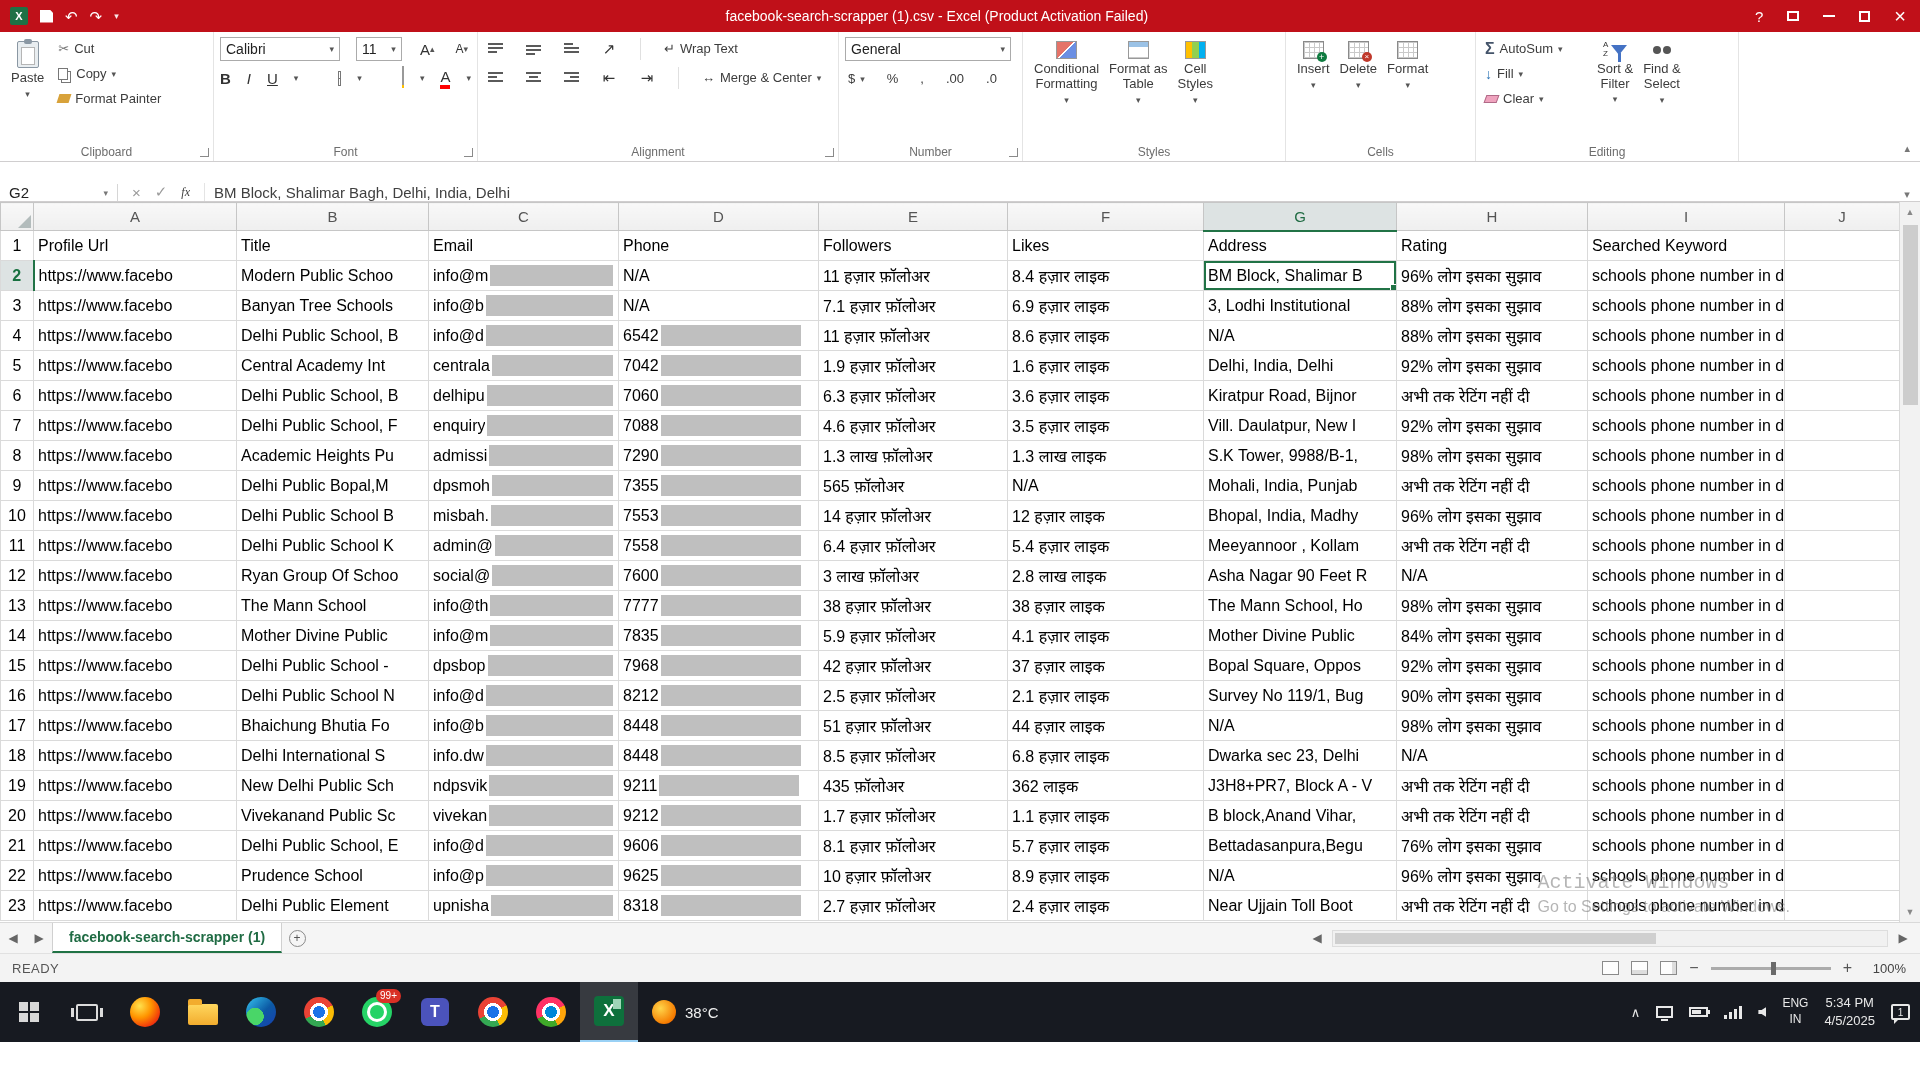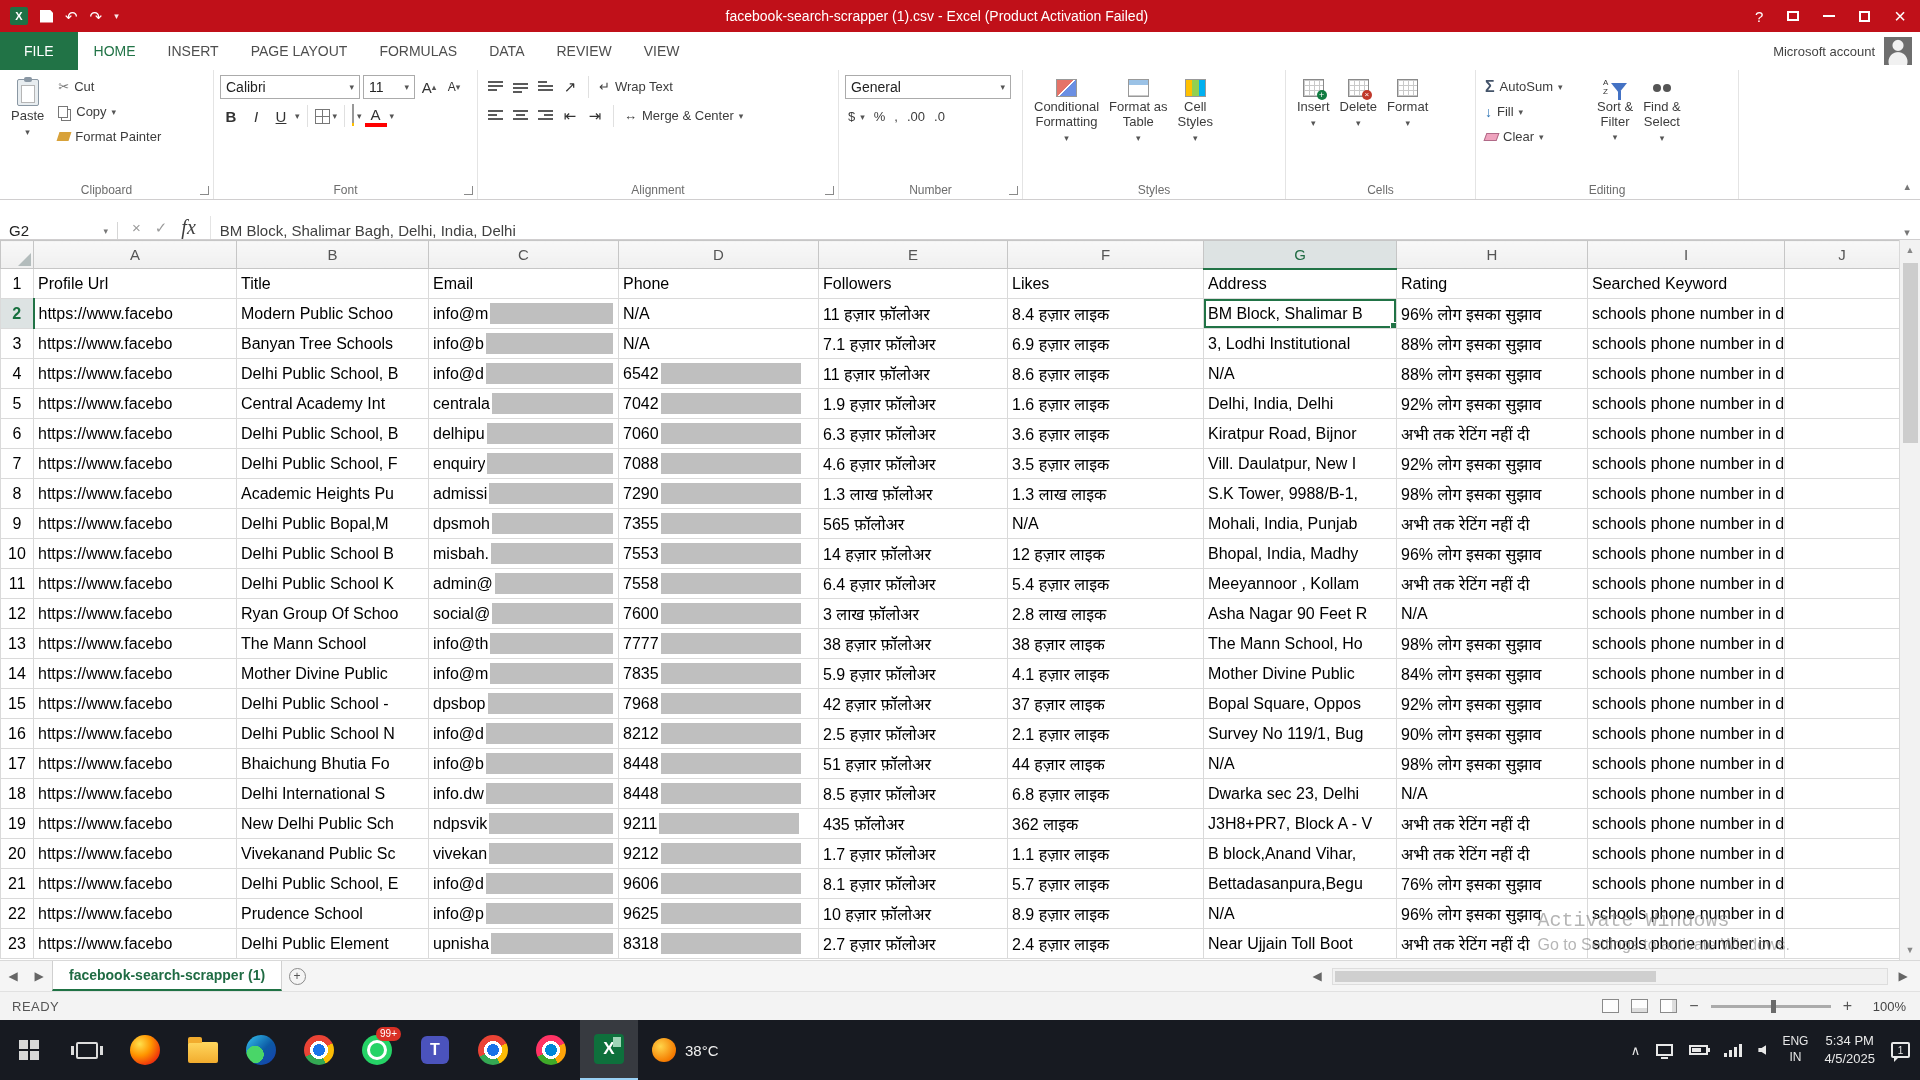--- a/index.html
+++ b/index.html
@@ -42,21 +42,21 @@
   .g-font { width:264px; }
   .g-align { width:361px; }
   .g-num { width:184px; }
   .g-styles { width:263px; display:flex; }
   .g-cells { width:190px; display:flex; }
   .g-edit { width:263px; display:flex; }
   .rfill { flex:1; position:relative; }
   .big { display:flex; flex-direction:column; align-items:center; justify-content:flex-start; gap:3px; padding:4px 5px; font-size:13px; color:#3C3C3C; text-align:center; line-height:1.15; }
   .mini { display:flex; align-items:center; gap:5px; font-size:13px; color:#3C3C3C; height:23px; padding:0 3px; }
   .rcol { display:flex; flex-direction:column; justify-content:flex-start; gap:2px; }
-  .rrow { display:flex; align-items:center; gap:3px; margin-bottom:6px; }
+  .rrow { display:flex; align-items:center; gap:16px; margin-bottom:6px; }
   .arrow { font-size:9px; color:#555; }
   .combo { border:1px solid #ABABAB; background:#fff; height:24px; display:flex; align-items:center; padding:0 5px; font-size:14px; color:#222; }
   .combo .arrow { margin-left:auto; padding-left:5px; }
   
   .ic-paste { width:22px; height:27px; background:#E8EDF0; border:1px solid #8A97A3; border-radius:2px; position:relative; }
   .ic-paste::before { content:""; position:absolute; left:3px; top:5px; right:3px; bottom:2px; background:#fff; border:1px solid #B5B5B5; }
   .ic-paste::after { content:""; position:absolute; left:6px; top:-3px; width:8px; height:5px; background:#8A97A3; border-radius:2px; }
   .ic-cut { font-size:13px; color:#777; }
   .ic-copy { width:10px; height:12px; border:1px solid #777; background:#fff; box-shadow:3px 3px 0 -1px #fff,3px 3px 0 0 #777; margin-right:3px; }
   .ic-brush { width:12px; height:9px; background:#D8A23A; transform:skewX(-18deg); }
@@ -79,21 +79,21 @@
   .ic-binoc { width:8px; height:8px; border-radius:50%; background:#555; box-shadow:10px 0 0 #555; margin-right:10px; }
   .sortwrap { display:flex; flex-direction:column; align-items:center; font-size:8px; color:#333; line-height:1.1; }
   .collapse-ribbon { position:absolute; right:10px; bottom:6px; color:#777; font-size:11px; }
 
   
   .formulabar { height:40px; background:#fff; border-bottom:1px solid #D0CECF; display:flex; align-items:flex-end; flex:0 0 auto; }
   .namebox { width:118px; border-right:1px solid #D6D6D6; display:flex; align-items:center; padding:0 9px; font-size:15px; color:#222; }
   .namebox .arrow { margin-left:auto; color:#777; }
   .fbtns { display:flex; align-items:center; gap:14px; padding:0 14px; border-right:1px solid #E4E4E4; }
   .fbx { color:#9A9A9A; font-size:15px; }
-  .ffx { color:#3E3E3E; font-size:20px; font-style:italic; font-family:"Liberation Serif",serif; }
+  .ffx { color:#3E3E3E; font-size:12px; font-style:italic; font-family:"Liberation Serif",serif; }
   .fval { flex:1; display:flex; align-items:center; padding:0 9px; font-size:15px; color:#404040; white-space:nowrap; overflow:hidden; }
   .fexp { width:26px; display:flex; align-items:center; justify-content:center; color:#777; font-size:11px; }
 
   
   .gridwrap { height:720px; position:relative; overflow:hidden; background:#fff; flex:0 0 auto; }
   table.sheet { border-collapse:collapse; table-layout:fixed; width:1899px; }
   table.sheet thead th { height:28px; border:1px solid #C6C6C6; background:linear-gradient(#F8F8F8,#EFEFEF); font-weight:400; color:#555; font-size:15px; padding:0; }
   table.sheet thead th.sel { background:#DDE3E3; border-bottom:2px solid #217346; color:#1F6B43; }
   .cornercell { position:relative; }
   .cornertri { position:absolute; right:2px; bottom:2px; width:0; height:0; border-style:solid; border-width:0 0 13px 13px; border-color:transparent transparent #B3BCBC transparent; }
@@ -214,34 +214,20 @@
       <span class="wbtn">
           <span class="i-min"></span>
         </span>
       <span class="wbtn">
           <span class="i-max"></span>
         </span>
       <span class="wbtn i-close">×</span>
     </div>
   </div>
 
-  <div class="tabrow">
-    <div class="ftab">FILE</div>
-    <div class="rtab active">HOME</div>
-    <div class="rtab">INSERT</div>
-    <div class="rtab">PAGE LAYOUT</div>
-    <div class="rtab">FORMULAS</div>
-    <div class="rtab">DATA</div>
-    <div class="rtab">REVIEW</div>
-    <div class="rtab">VIEW</div>
-    <div class="account">
-      <span>Microsoft account</span>
-      <span class="avatar"></span>
-    </div>
-  </div>
 
   <div class="ribbon">
 
     <div class="rgroup g-clip">
       <div class="big">
         <span class="ic-paste"></span>
         <span>Paste</span>
         <span class="arrow">▾</span>
       </div>
       <div class="rcol">

